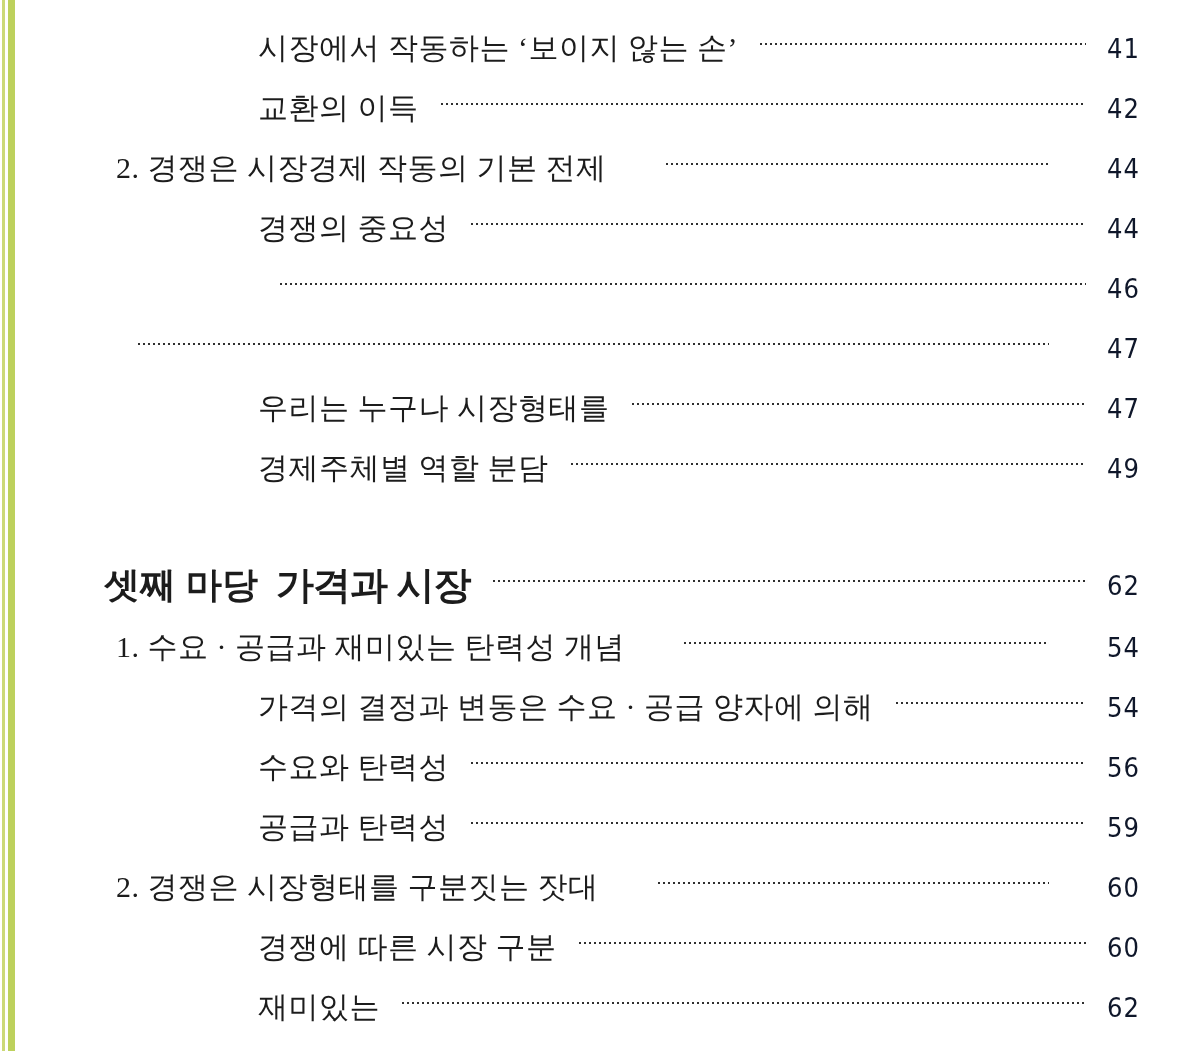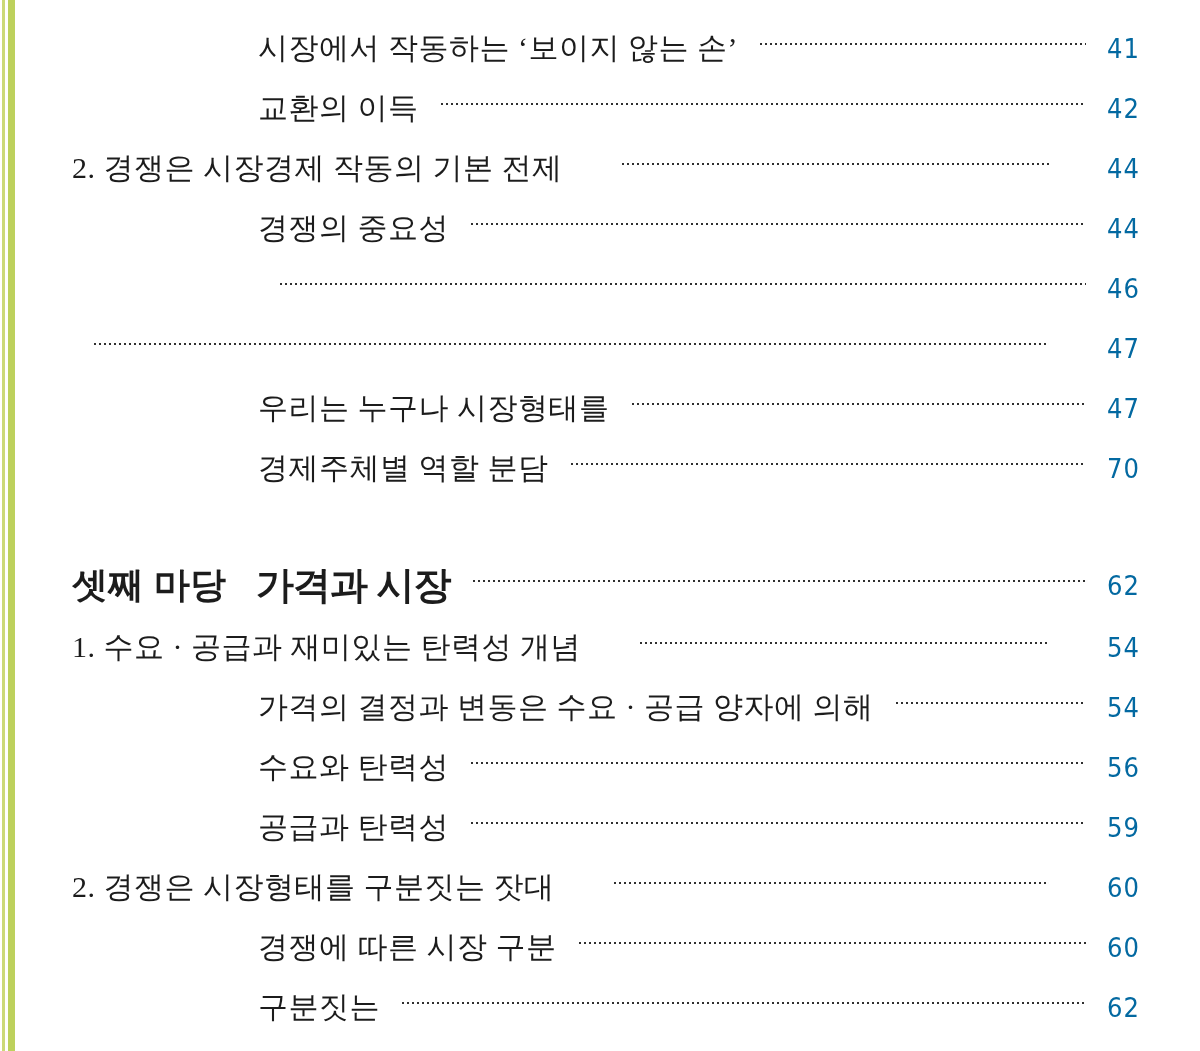--- a/index.html
+++ b/index.html
@@ -32,45 +32,45 @@
     position: absolute;
     left: 0;
     top: 18px;
     width: 1180px; 
   }
   .row {
     height: 60px;
     display: flex;
     align-items: center;
   }
-  .row.item    { padding-left: 72px; gap: 37px; }
+  .row.item    { padding-left: 116px; gap: 37px; }
   .row.subitem { padding-left: 258px; }
   .row.chapter {
-    padding-left: 72px;
+    padding-left: 104px;
     margin-top: 55px;
     height: 64px;
   }
   .title {
     white-space: nowrap;
     font-size: 30px;
     letter-spacing: 0.5px;
   }
   .chapter .title-prefix {
     font-family: "Liberation Sans", "DejaVu Sans", sans-serif;
     font-weight: 600;
     font-size: 36px;
     white-space: nowrap;
     letter-spacing: 0px;
   }
   .chapter .title-emphasis {
     font-family: "Liberation Sans", "DejaVu Sans", sans-serif;
     font-weight: 800;
     font-size: 38px;
     white-space: nowrap;
-    margin-left: 30px;
+    margin-left: 18px;
     letter-spacing: -1px;
   }
   .leader {
     flex: 1;
     min-width: 28px;
     height: 2px;
     margin-left: 22px;
     position: relative;
     top: -4px;
     background: repeating-linear-gradient(
@@ -81,21 +81,21 @@
   }
   .pageno {
     flex: none;
     width: 73px;
     padding-left: 21px;
     box-sizing: content-box;
     font-family: "DejaVu Sans", "Liberation Sans", sans-serif;
     font-size: 27px;
     font-stretch: condensed;
     letter-spacing: 1px;
-    color: #0369a1;
+    color: #0f172a;
   }
 </style>
 </head>
 <body style="background: rgb(255, 255, 255); color: rgb(28, 28, 28);">
 
 <div class="edge-line thin" style="background: rgb(204, 217, 119);"></div>
 <div class="edge-line thick" style="background: rgb(189, 209, 92);"></div>
 
 <div id="toc">
     <div class="row subitem">
@@ -127,21 +127,21 @@
       <span class="pageno">47</span>
     </div>
     <div class="row subitem">
       <span class="title">우리는 누구나 시장형태를</span>
       <div class="leader"></div>
       <span class="pageno">47</span>
     </div>
     <div class="row subitem">
       <span class="title">경제주체별 역할 분담</span>
       <div class="leader"></div>
-      <span class="pageno">70</span>
+      <span class="pageno">49</span>
     </div>
     <div class="row chapter">
       <span class="title-prefix">셋째 마당</span>
       <span class="title-emphasis">가격과 시장</span>
       <div class="leader"></div>
       <span class="pageno">62</span>
     </div>
     <div class="row item">
       <span class="title">1. 수요 · 공급과 재미있는 탄력성 개념</span>
       <div class="leader"></div>
@@ -166,20 +166,20 @@
       <span class="title">2. 경쟁은 시장형태를 구분짓는 잣대</span>
       <div class="leader"></div>
       <span class="pageno">60</span>
     </div>
     <div class="row subitem">
       <span class="title">경쟁에 따른 시장 구분</span>
       <div class="leader"></div>
       <span class="pageno">60</span>
     </div>
     <div class="row subitem">
-      <span class="title">구분짓는</span>
+      <span class="title">재미있는</span>
       <div class="leader"></div>
       <span class="pageno">62</span>
     </div>
     <div class="row subitem">
       <span class="title">독과점시장에 대한 규제</span>
     </div>
   </div>
 
 </body></html>

